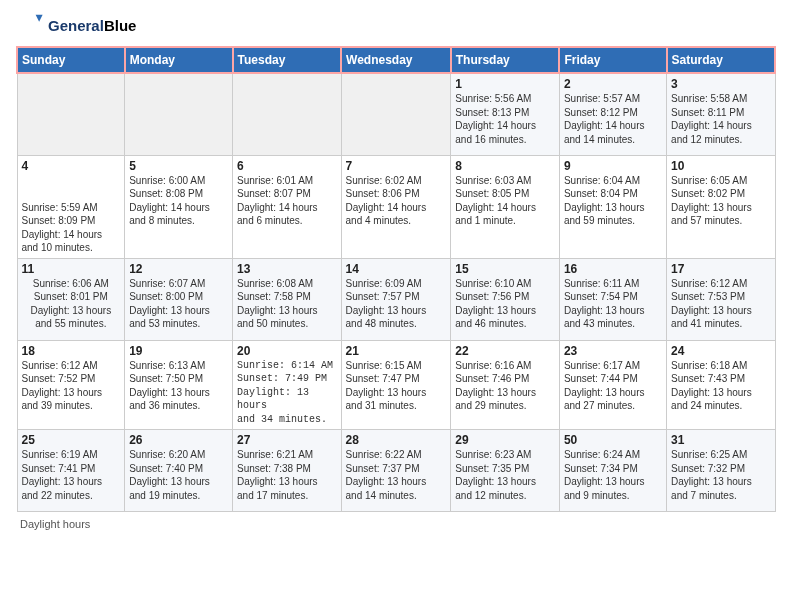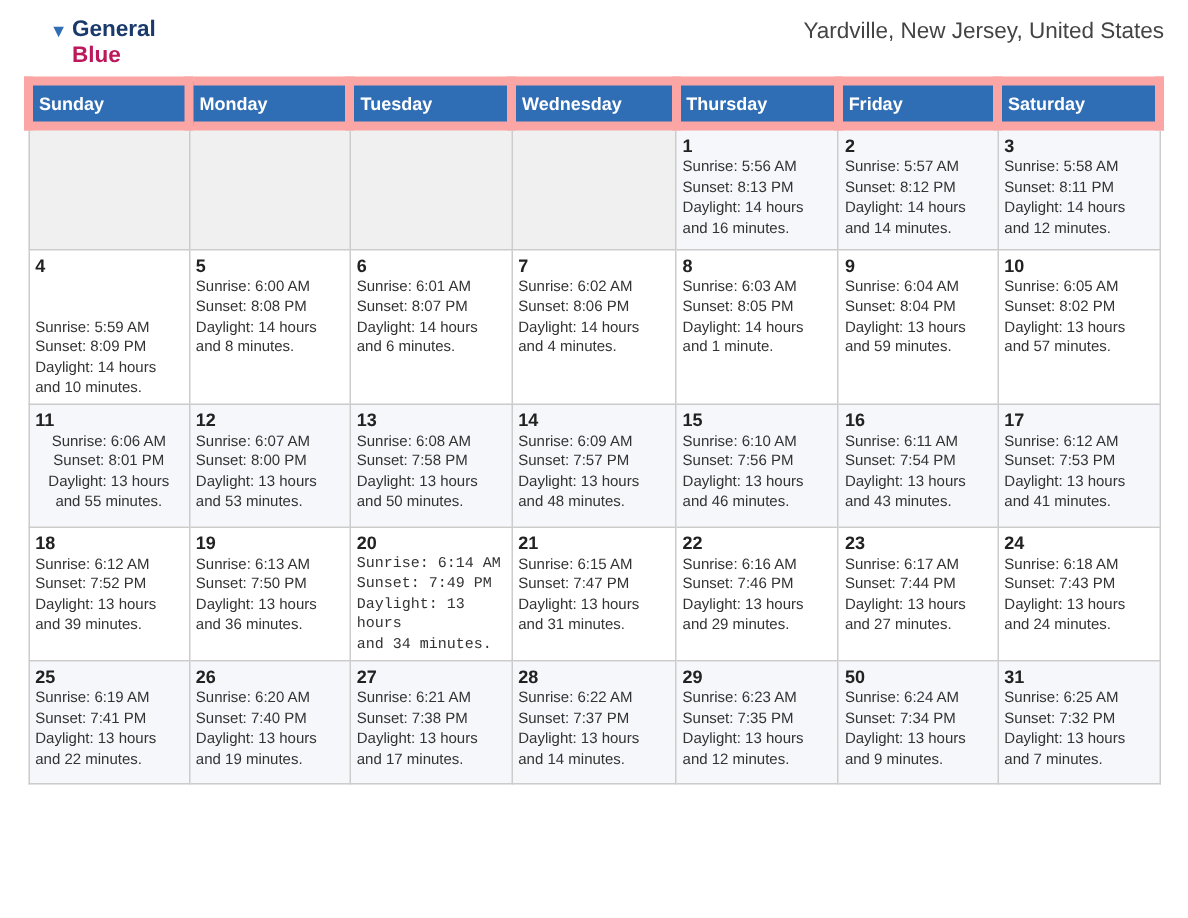--- a/index.html
+++ b/index.html
@@ -47,21 +47,21 @@
       border-collapse: collapse;
       font-size: 10.5px;
     }
     .calendar thead tr th {
       background: #2f6db5;
       color: #fff;
       padding: 5px 4px;
       font-size: 12px;
       font-weight: bold;
       text-align: left;
-      border: 6px solid #fca5a5;
+      border: 2px solid #fca5a5;
     }
     .calendar tbody tr td {
       border: 1px solid #ccc;
       vertical-align: top;
       padding: 3px 4px;
       width: 113px;
       height: 82px;
       background: #fff;
     }
     .calendar tbody tr:nth-child(odd) td {
@@ -96,27 +96,26 @@
 </head>
 <body>
 
 <div class="container">
   <div class="header-row">
     <div class="logo">
       <svg class="logo-icon" viewBox="0 0 40 40">
     <rect width="40" height="40" fill="none"></rect>
     <polygon points="28,4 38,4 33,14" fill="#2f6db5"></polygon>
   </svg>
-      <div style="display:flex;flex-direction:column;">
+      <div style="display:flex;">
         <span style="font-size:15px;font-weight:bold;color:#1a3a6b;line-height:1.1;">General</span>
-        <span style="font-size:15px;font-weight:bold;color:#be185d;line-height:1.1;">Blue</span>
+        <span style="font-size:15px;font-weight:bold;color:#000000;line-height:1.1;">Blue</span>
       </div>
     </div>
     <div class="title-block">
-      <h2>Yardville, New Jersey, United States</h2>
     </div>
   </div>
 
   <table class="calendar">
     <thead>
       <tr>
       <th>Sunday</th>
           <th>Monday</th>
           <th>Tuesday</th>
           <th>Wednesday</th>
@@ -353,13 +352,16 @@
             <span class="day-num">31</span>
             <div class="day-info" style="white-space: pre-line;">Sunrise: 6:25 AM
 Sunset: 7:32 PM
 Daylight: 13 hours
 and 7 minutes.</div>
           </td>
         </tr>
       </tbody>
   </table>
 
+  <div class="footer">
+    <span>Daylight hours</span>
+  </div>
 </div>
 
 </body></html>

